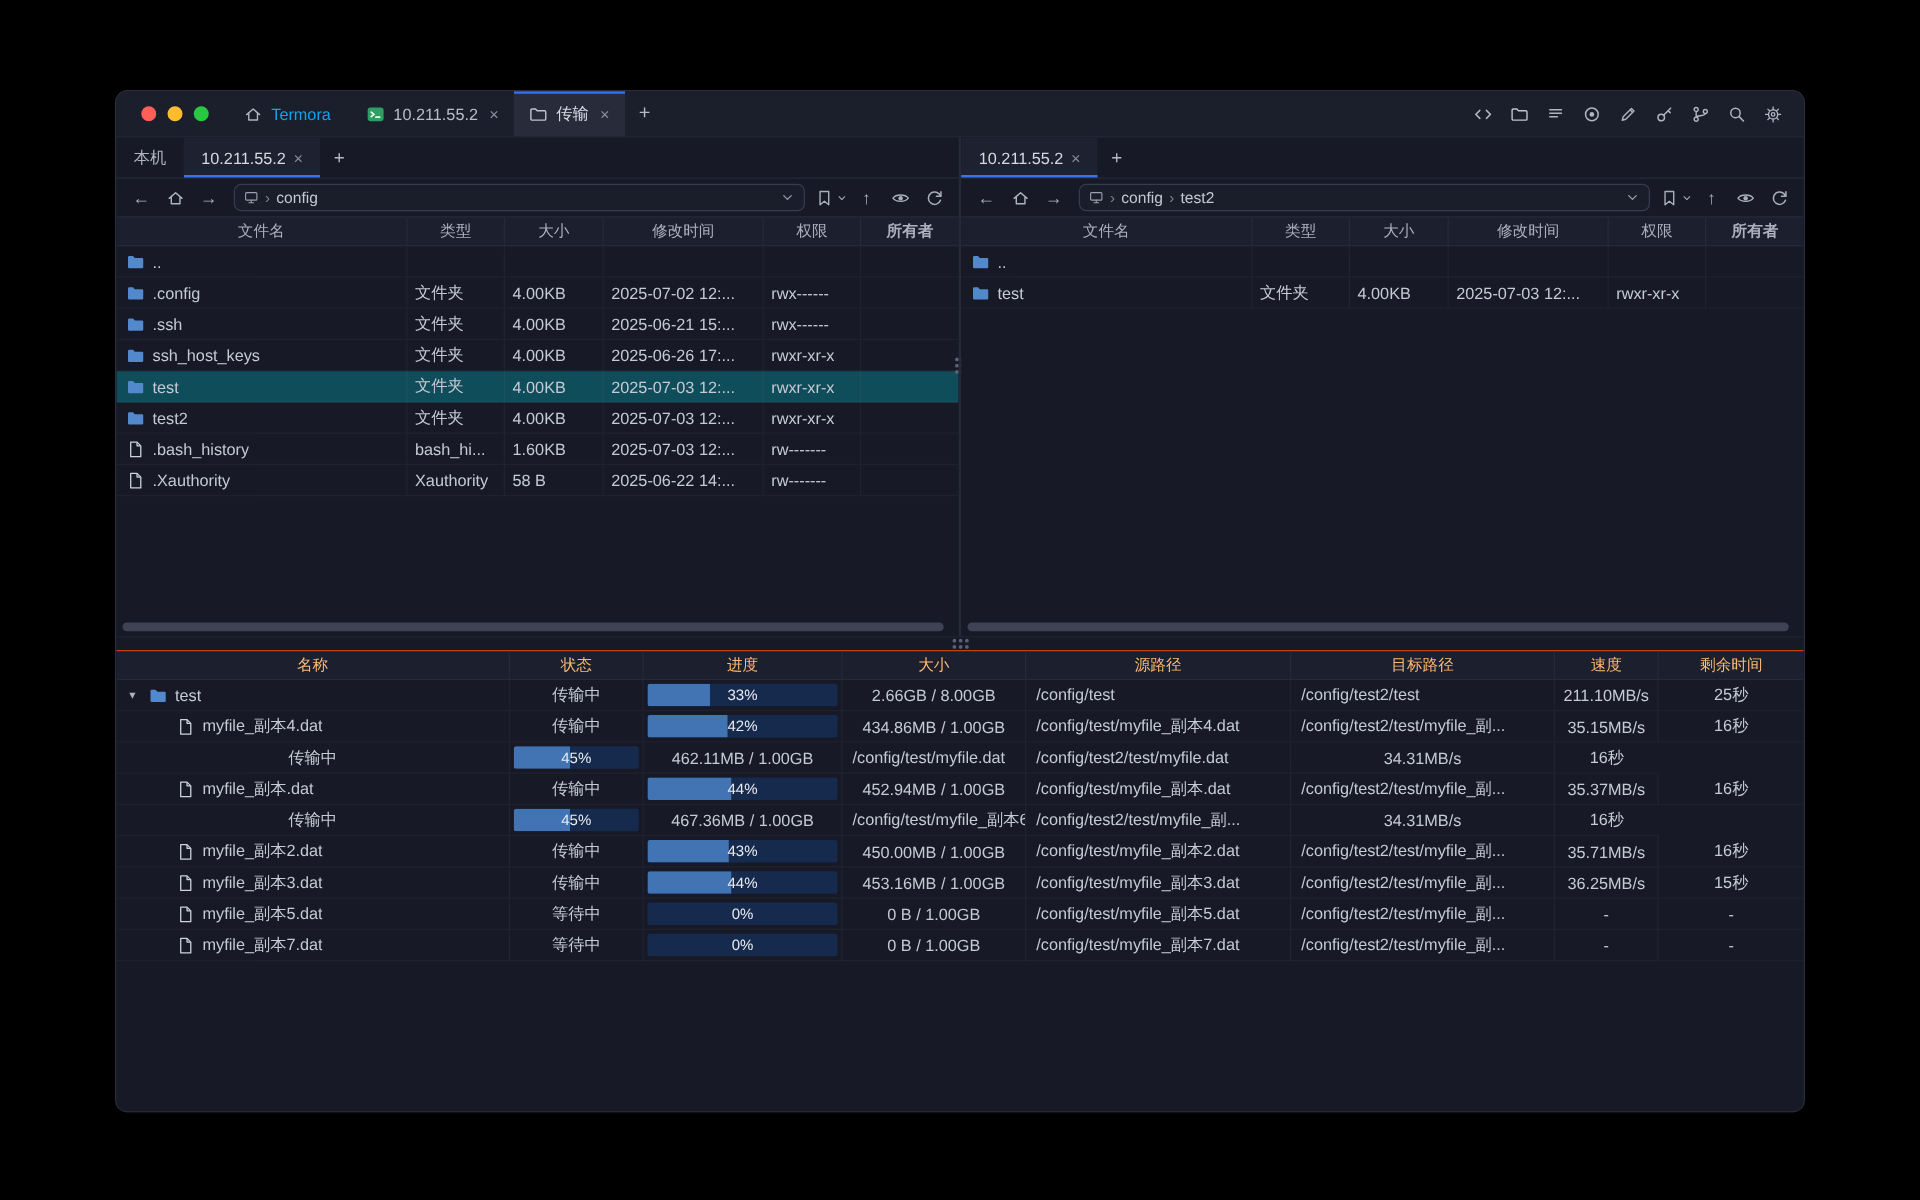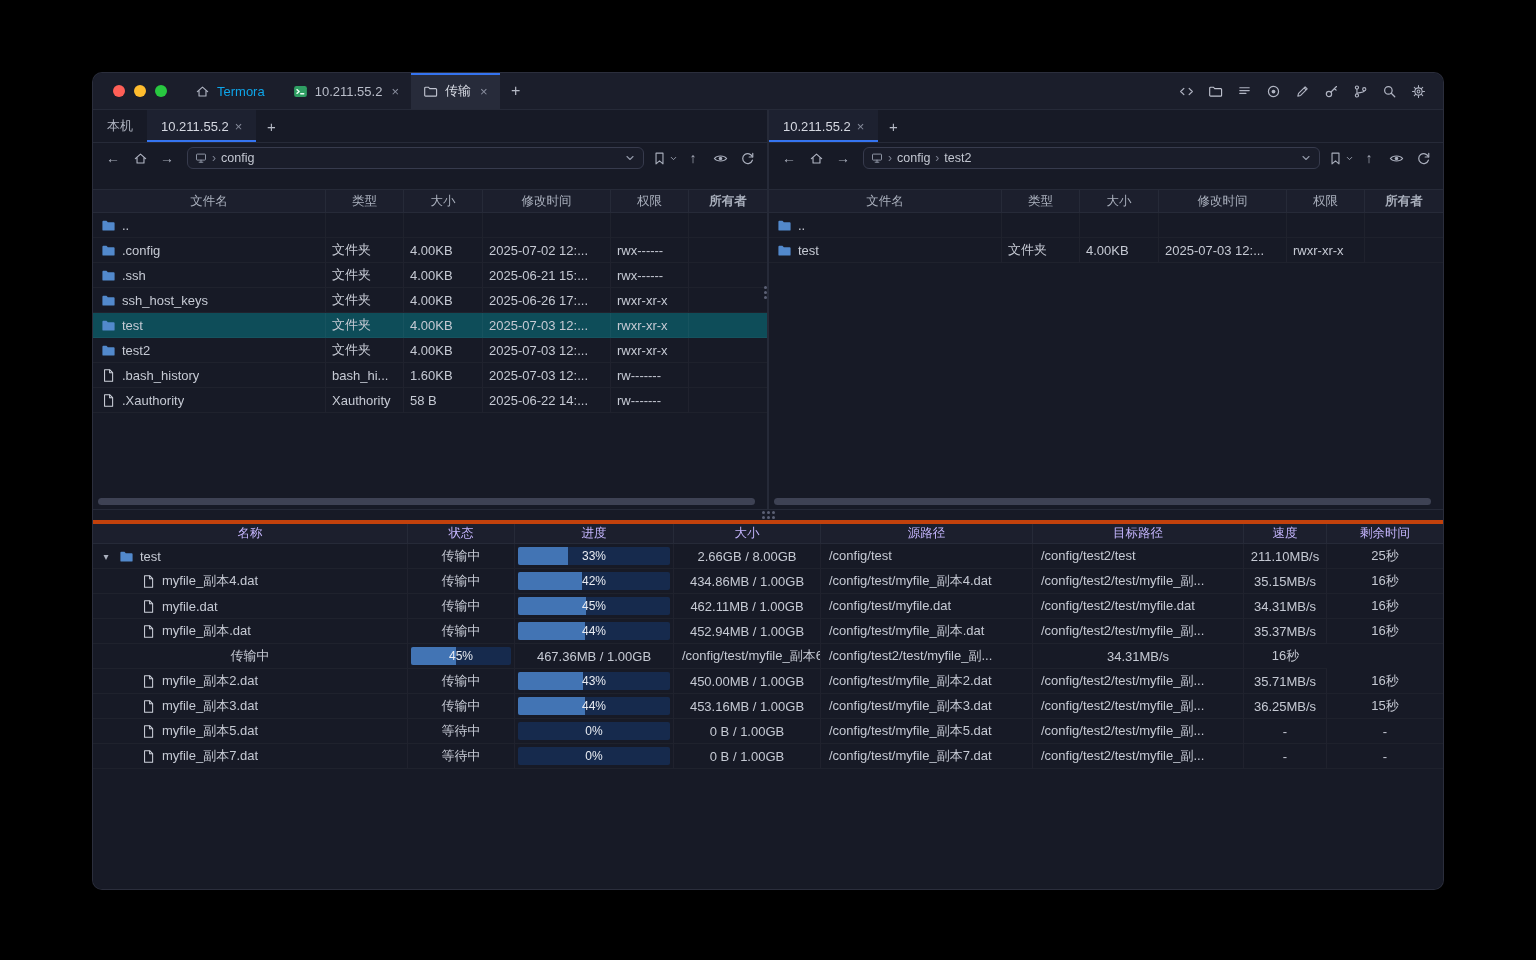--- a/index.html
+++ b/index.html
@@ -47,42 +47,42 @@
   .pathbox { flex:1 1 auto; min-width:0; height:22px; margin:0 5px; border:1px solid #373b4d; border-radius:6px;
              background:#1a1d2a; display:flex; align-items:center; gap:5px; padding:0 7px;
              color:#c3c7d1; font-size:12.5px; }
   .crumbs { display:flex; align-items:center; gap:5px; min-width:0; overflow:hidden; }
   .crumb-sep { color:#7d8292; font-size:12px; }
   .pathbox .chev-end { margin-left:auto; color:#9298a8; }
 
   
   .f-head { display:grid; grid-template-columns:233px 78px 79px 128px 78px minmax(0,1fr);
             height:24px; flex:0 0 24px; background:#1c1f2d; border-top:1px solid #262a38; border-bottom:1px solid #262a38;
-            color:#aab0bd; font-size:12.5px;margin-top:16px; }
+            color:#aab0bd; font-size:12.5px; }
   .f-hcell { display:flex; align-items:center; justify-content:center; border-right:1px solid #262a38; overflow:hidden; white-space:nowrap; }
   .f-hcell:last-child { border-right:none;font-weight:bold; }
   .f-body { flex:1 1 auto; overflow:hidden; }
   .f-row { display:grid; grid-template-columns:233px 78px 79px 128px 78px minmax(0,1fr);
            height:25px; align-items:stretch; color:#c6cad4; font-size:13px; }
   .f-row.selected { background:#0e4d59; }
   .fc { display:flex; align-items:center; padding:0 6px; gap:6px; overflow:hidden; white-space:nowrap;
         border-right:1px solid rgba(255,255,255,.035); border-bottom:1px solid rgba(255,255,255,.03); }
   .fc:last-child { border-right:none; }
   .fc-name { padding-left:8px; }
   .fc-name span { overflow:hidden; text-overflow:ellipsis; }
 
   .hscroll { position:absolute; left:5px; right:5px; bottom:4px; height:7px; }
   .hscroll .thumb { height:100%; width:99%; background:#3e4254; border-radius:4px; }
 
   
   .hdivider { height:10px; flex:0 0 10px; display:flex; align-items:center; justify-content:center; background:#171a26; }
   .transfer { flex:1 1 auto; display:flex; flex-direction:column; background:#171a26; }
   .t-head { display:grid; grid-template-columns:315px 107px 159px 147px 212px 211px 83px minmax(0,1fr);
-            height:24px; flex:0 0 24px; background:#1c1f2d; border-top:4px solid #c2410c; border-bottom:1px solid #262a38;
-            color:#c4b5fd; font-size:12.5px; }
+            height:24px; flex:0 0 24px; background:#1c1f2d; border-top:1px solid #c2410c; border-bottom:1px solid #262a38;
+            color:#fdba74; font-size:12.5px; }
   .t-hcell { display:flex; align-items:center; justify-content:center; border-right:1px solid #262a38; white-space:nowrap; overflow:hidden; }
   .t-hcell:last-child { border-right:none; }
   .t-body { flex:1 1 auto; overflow:hidden; }
   .t-row { display:grid; grid-template-columns:315px 107px 159px 147px 212px 211px 83px minmax(0,1fr);
            height:25px; align-items:stretch; color:#c6cad4; font-size:13px; }
   .tc { display:flex; align-items:center; overflow:hidden; white-space:nowrap;
         border-right:1px solid rgba(255,255,255,.035); border-bottom:1px solid rgba(255,255,255,.03); }
   .tc:last-child { border-right:none; }
   .tc-c { justify-content:center;text-align:right; }
   .tc-l { padding:0 8px;text-align:center; }
@@ -594,184 +594,177 @@
             <div class="tc">
               <span class="ell tc-l">/config/test/myfile_副本4.dat</span>
             </div>
             <div class="tc">
               <span class="ell tc-l">/config/test2/test/myfile_副...</span>
             </div>
             <div class="tc tc-c">35.15MB/s</div>
             <div class="tc tc-c">16秒</div>
           </div>
           <div class="t-row">
+            <div class="tc tc-c">传输中</div>
+            <div class="tc tc-prog">
+              <div class="track">
+                <div class="fill" style="width: 45%;"></div>
+                <span class="pct">45%</span>
+              </div>
+            </div>
+            <div class="tc tc-c">462.11MB / 1.00GB</div>
+            <div class="tc">
+              <span class="ell tc-l">/config/test/myfile.dat</span>
+            </div>
+            <div class="tc">
+              <span class="ell tc-l">/config/test2/test/myfile.dat</span>
+            </div>
+            <div class="tc tc-c">34.31MB/s</div>
+            <div class="tc tc-c">16秒</div>
+          </div>
+          <div class="t-row">
             <div class="tc tc-name">
               <span class="indent"></span>
               <svg class="ic">
                 <use href="#i-file"></use>
               </svg>
-              <span class="nm">myfile.dat</span>
-            </div>
+              <span class="nm">myfile_副本.dat</span>
+            </div>
+            <div class="tc tc-c">传输中</div>
+            <div class="tc tc-prog">
+              <div class="track">
+                <div class="fill" style="width: 44%;"></div>
+                <span class="pct">44%</span>
+              </div>
+            </div>
+            <div class="tc tc-c">452.94MB / 1.00GB</div>
+            <div class="tc">
+              <span class="ell tc-l">/config/test/myfile_副本.dat</span>
+            </div>
+            <div class="tc">
+              <span class="ell tc-l">/config/test2/test/myfile_副...</span>
+            </div>
+            <div class="tc tc-c">35.37MB/s</div>
+            <div class="tc tc-c">16秒</div>
+          </div>
+          <div class="t-row">
             <div class="tc tc-c">传输中</div>
             <div class="tc tc-prog">
               <div class="track">
                 <div class="fill" style="width: 45%;"></div>
                 <span class="pct">45%</span>
               </div>
             </div>
-            <div class="tc tc-c">462.11MB / 1.00GB</div>
-            <div class="tc">
-              <span class="ell tc-l">/config/test/myfile.dat</span>
-            </div>
-            <div class="tc">
-              <span class="ell tc-l">/config/test2/test/myfile.dat</span>
+            <div class="tc tc-c">467.36MB / 1.00GB</div>
+            <div class="tc">
+              <span class="ell tc-l">/config/test/myfile_副本6.dat</span>
+            </div>
+            <div class="tc">
+              <span class="ell tc-l">/config/test2/test/myfile_副...</span>
             </div>
             <div class="tc tc-c">34.31MB/s</div>
             <div class="tc tc-c">16秒</div>
           </div>
           <div class="t-row">
             <div class="tc tc-name">
               <span class="indent"></span>
               <svg class="ic">
                 <use href="#i-file"></use>
               </svg>
-              <span class="nm">myfile_副本.dat</span>
+              <span class="nm">myfile_副本2.dat</span>
+            </div>
+            <div class="tc tc-c">传输中</div>
+            <div class="tc tc-prog">
+              <div class="track">
+                <div class="fill" style="width: 43%;"></div>
+                <span class="pct">43%</span>
+              </div>
+            </div>
+            <div class="tc tc-c">450.00MB / 1.00GB</div>
+            <div class="tc">
+              <span class="ell tc-l">/config/test/myfile_副本2.dat</span>
+            </div>
+            <div class="tc">
+              <span class="ell tc-l">/config/test2/test/myfile_副...</span>
+            </div>
+            <div class="tc tc-c">35.71MB/s</div>
+            <div class="tc tc-c">16秒</div>
+          </div>
+          <div class="t-row">
+            <div class="tc tc-name">
+              <span class="indent"></span>
+              <svg class="ic">
+                <use href="#i-file"></use>
+              </svg>
+              <span class="nm">myfile_副本3.dat</span>
             </div>
             <div class="tc tc-c">传输中</div>
             <div class="tc tc-prog">
               <div class="track">
                 <div class="fill" style="width: 44%;"></div>
                 <span class="pct">44%</span>
               </div>
             </div>
-            <div class="tc tc-c">452.94MB / 1.00GB</div>
-            <div class="tc">
-              <span class="ell tc-l">/config/test/myfile_副本.dat</span>
+            <div class="tc tc-c">453.16MB / 1.00GB</div>
+            <div class="tc">
+              <span class="ell tc-l">/config/test/myfile_副本3.dat</span>
             </div>
             <div class="tc">
               <span class="ell tc-l">/config/test2/test/myfile_副...</span>
             </div>
-            <div class="tc tc-c">35.37MB/s</div>
-            <div class="tc tc-c">16秒</div>
-          </div>
-          <div class="t-row">
-            <div class="tc tc-c">传输中</div>
-            <div class="tc tc-prog">
-              <div class="track">
-                <div class="fill" style="width: 45%;"></div>
-                <span class="pct">45%</span>
-              </div>
-            </div>
-            <div class="tc tc-c">467.36MB / 1.00GB</div>
-            <div class="tc">
-              <span class="ell tc-l">/config/test/myfile_副本6.dat</span>
-            </div>
-            <div class="tc">
-              <span class="ell tc-l">/config/test2/test/myfile_副...</span>
-            </div>
-            <div class="tc tc-c">34.31MB/s</div>
-            <div class="tc tc-c">16秒</div>
+            <div class="tc tc-c">36.25MB/s</div>
+            <div class="tc tc-c">15秒</div>
           </div>
           <div class="t-row">
             <div class="tc tc-name">
               <span class="indent"></span>
               <svg class="ic">
                 <use href="#i-file"></use>
               </svg>
-              <span class="nm">myfile_副本2.dat</span>
-            </div>
-            <div class="tc tc-c">传输中</div>
-            <div class="tc tc-prog">
-              <div class="track">
-                <div class="fill" style="width: 43%;"></div>
-                <span class="pct">43%</span>
-              </div>
-            </div>
-            <div class="tc tc-c">450.00MB / 1.00GB</div>
-            <div class="tc">
-              <span class="ell tc-l">/config/test/myfile_副本2.dat</span>
+              <span class="nm">myfile_副本5.dat</span>
+            </div>
+            <div class="tc tc-c">等待中</div>
+            <div class="tc tc-prog">
+              <div class="track">
+                <div class="fill" style="width: 0%;"></div>
+                <span class="pct">0%</span>
+              </div>
+            </div>
+            <div class="tc tc-c">0 B / 1.00GB</div>
+            <div class="tc">
+              <span class="ell tc-l">/config/test/myfile_副本5.dat</span>
             </div>
             <div class="tc">
               <span class="ell tc-l">/config/test2/test/myfile_副...</span>
             </div>
-            <div class="tc tc-c">35.71MB/s</div>
-            <div class="tc tc-c">16秒</div>
+            <div class="tc tc-c">-</div>
+            <div class="tc tc-c">-</div>
           </div>
           <div class="t-row">
             <div class="tc tc-name">
               <span class="indent"></span>
               <svg class="ic">
                 <use href="#i-file"></use>
               </svg>
-              <span class="nm">myfile_副本3.dat</span>
-            </div>
-            <div class="tc tc-c">传输中</div>
-            <div class="tc tc-prog">
-              <div class="track">
-                <div class="fill" style="width: 44%;"></div>
-                <span class="pct">44%</span>
-              </div>
-            </div>
-            <div class="tc tc-c">453.16MB / 1.00GB</div>
-            <div class="tc">
-              <span class="ell tc-l">/config/test/myfile_副本3.dat</span>
-            </div>
-            <div class="tc">
-              <span class="ell tc-l">/config/test2/test/myfile_副...</span>
-            </div>
-            <div class="tc tc-c">36.25MB/s</div>
-            <div class="tc tc-c">15秒</div>
-          </div>
-          <div class="t-row">
-            <div class="tc tc-name">
-              <span class="indent"></span>
-              <svg class="ic">
-                <use href="#i-file"></use>
-              </svg>
-              <span class="nm">myfile_副本5.dat</span>
+              <span class="nm">myfile_副本7.dat</span>
             </div>
             <div class="tc tc-c">等待中</div>
             <div class="tc tc-prog">
               <div class="track">
                 <div class="fill" style="width: 0%;"></div>
                 <span class="pct">0%</span>
               </div>
             </div>
             <div class="tc tc-c">0 B / 1.00GB</div>
             <div class="tc">
-              <span class="ell tc-l">/config/test/myfile_副本5.dat</span>
+              <span class="ell tc-l">/config/test/myfile_副本7.dat</span>
             </div>
             <div class="tc">
               <span class="ell tc-l">/config/test2/test/myfile_副...</span>
             </div>
             <div class="tc tc-c">-</div>
             <div class="tc tc-c">-</div>
           </div>
-          <div class="t-row">
-            <div class="tc tc-name">
-              <span class="indent"></span>
-              <svg class="ic">
-                <use href="#i-file"></use>
-              </svg>
-              <span class="nm">myfile_副本7.dat</span>
-            </div>
-            <div class="tc tc-c">等待中</div>
-            <div class="tc tc-prog">
-              <div class="track">
-                <div class="fill" style="width: 0%;"></div>
-                <span class="pct">0%</span>
-              </div>
-            </div>
-            <div class="tc tc-c">0 B / 1.00GB</div>
-            <div class="tc">
-              <span class="ell tc-l">/config/test/myfile_副本7.dat</span>
-            </div>
-            <div class="tc">
-              <span class="ell tc-l">/config/test2/test/myfile_副...</span>
-            </div>
-            <div class="tc tc-c">-</div>
-            <div class="tc tc-c">-</div>
-          </div>
         </div>
     </div>
 
   </div>
 </div>
 
 </body></html>

